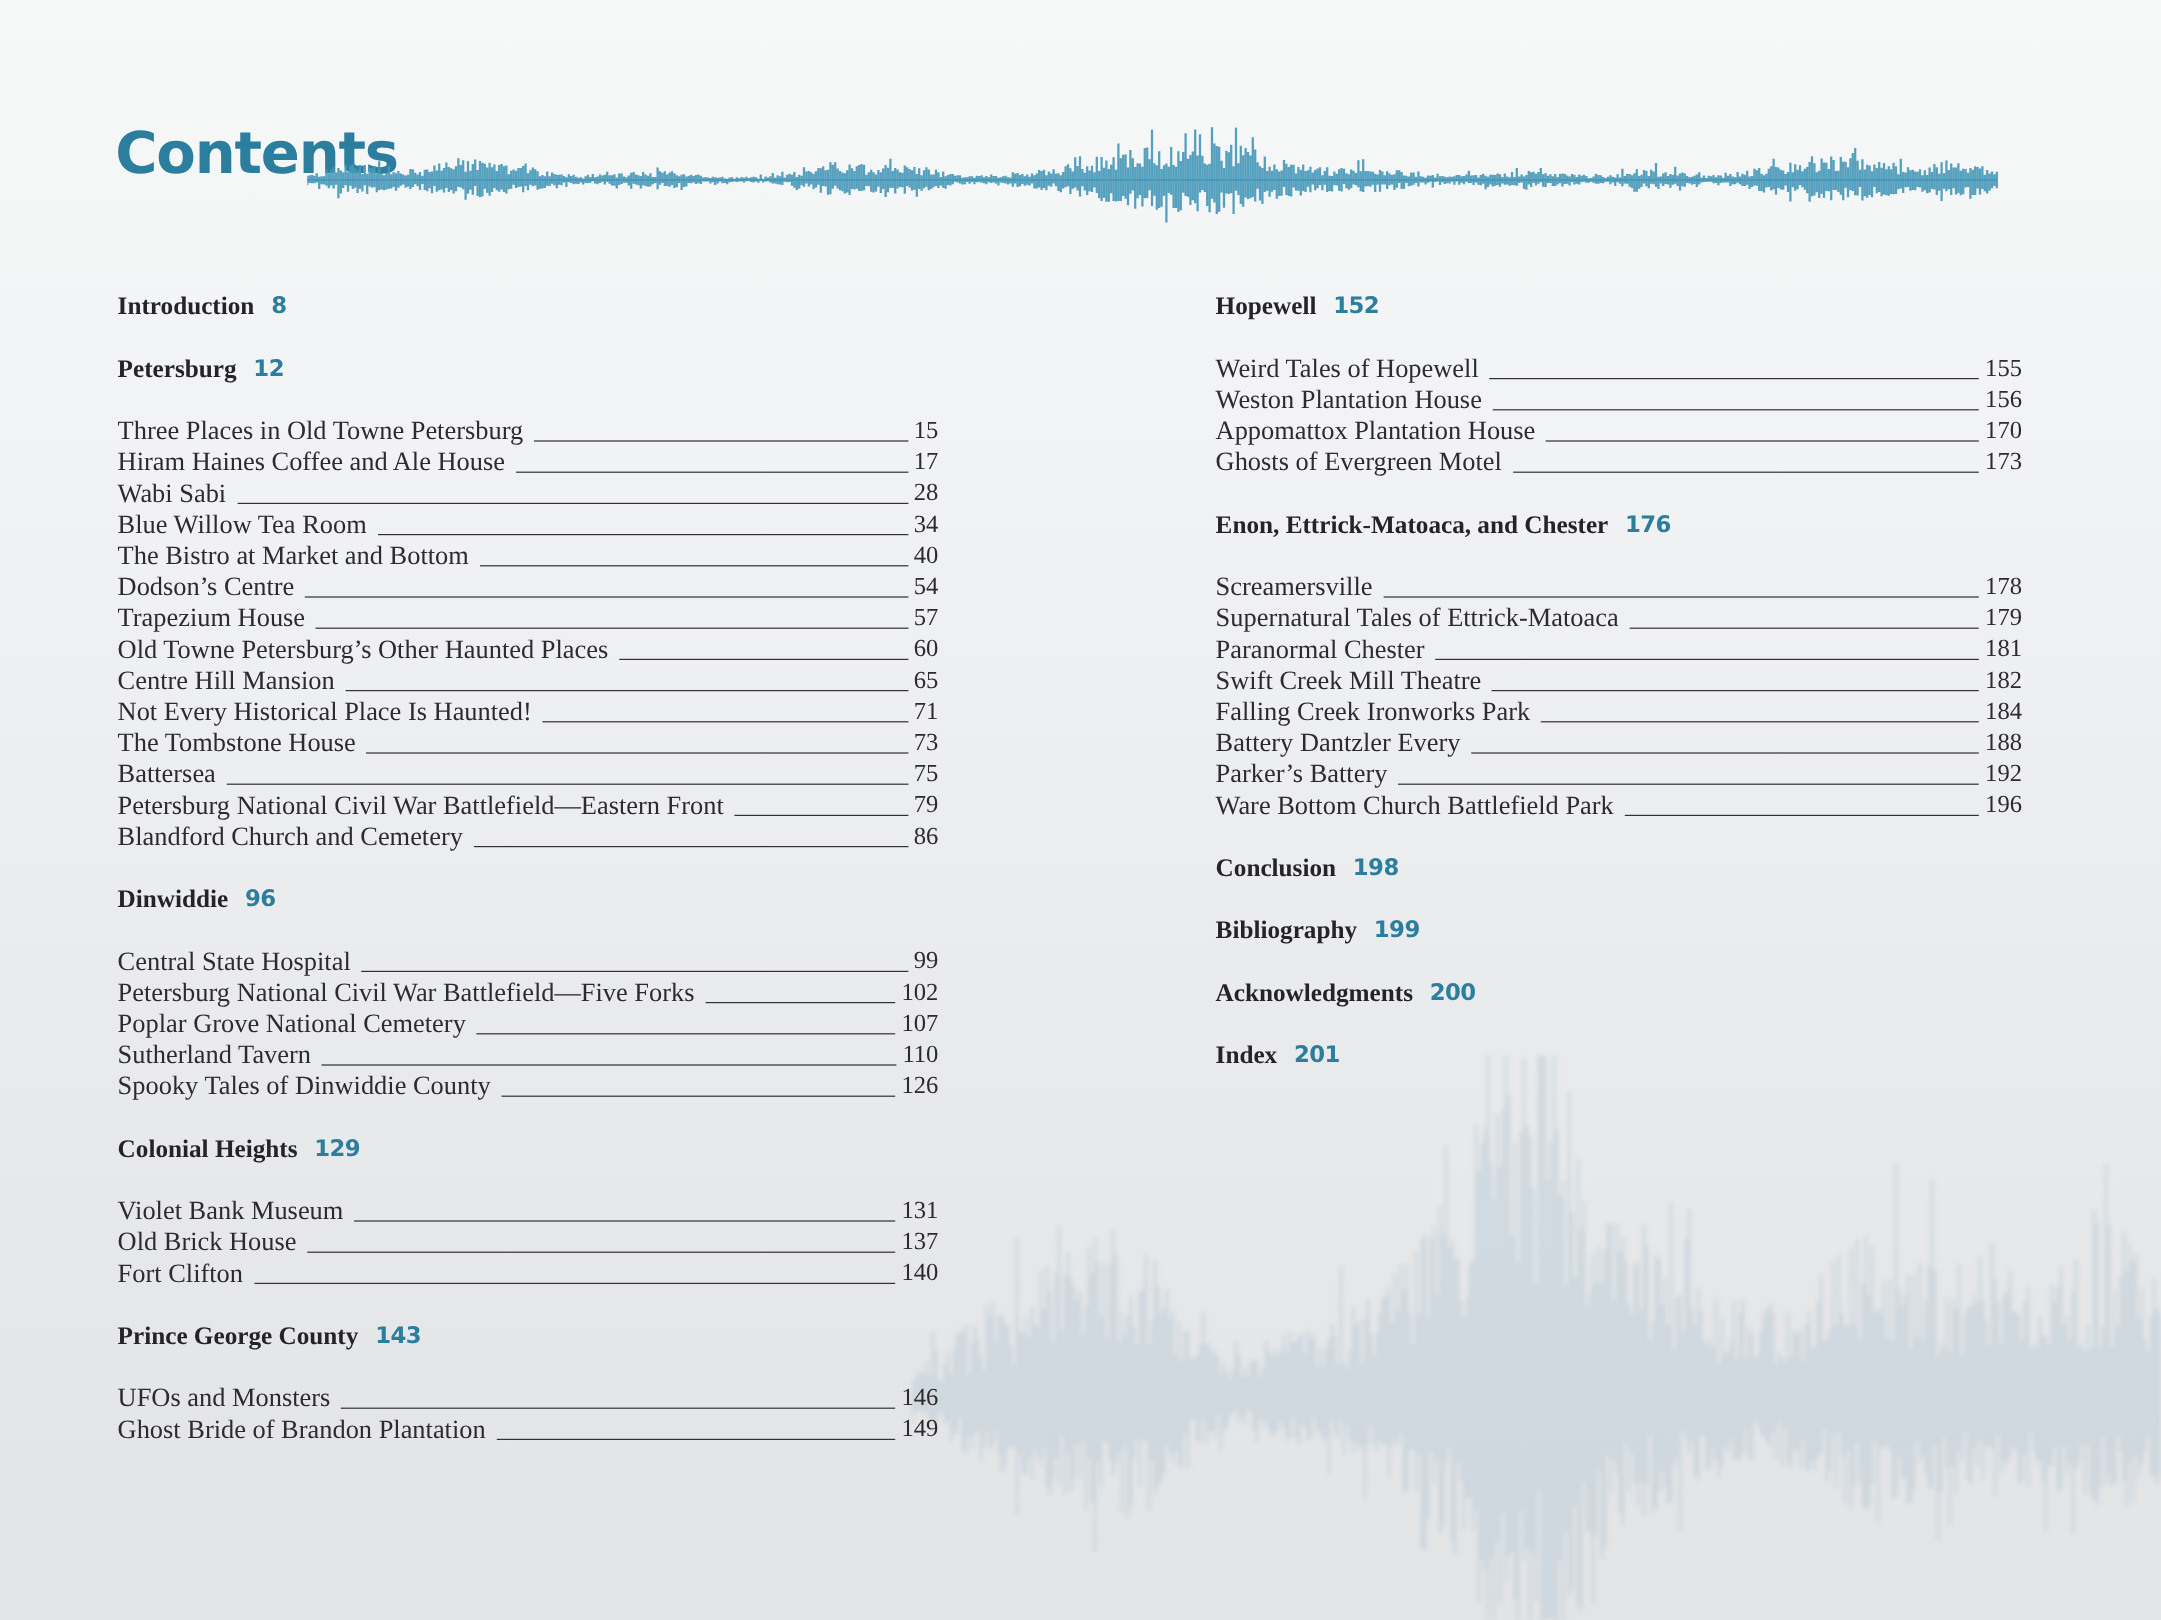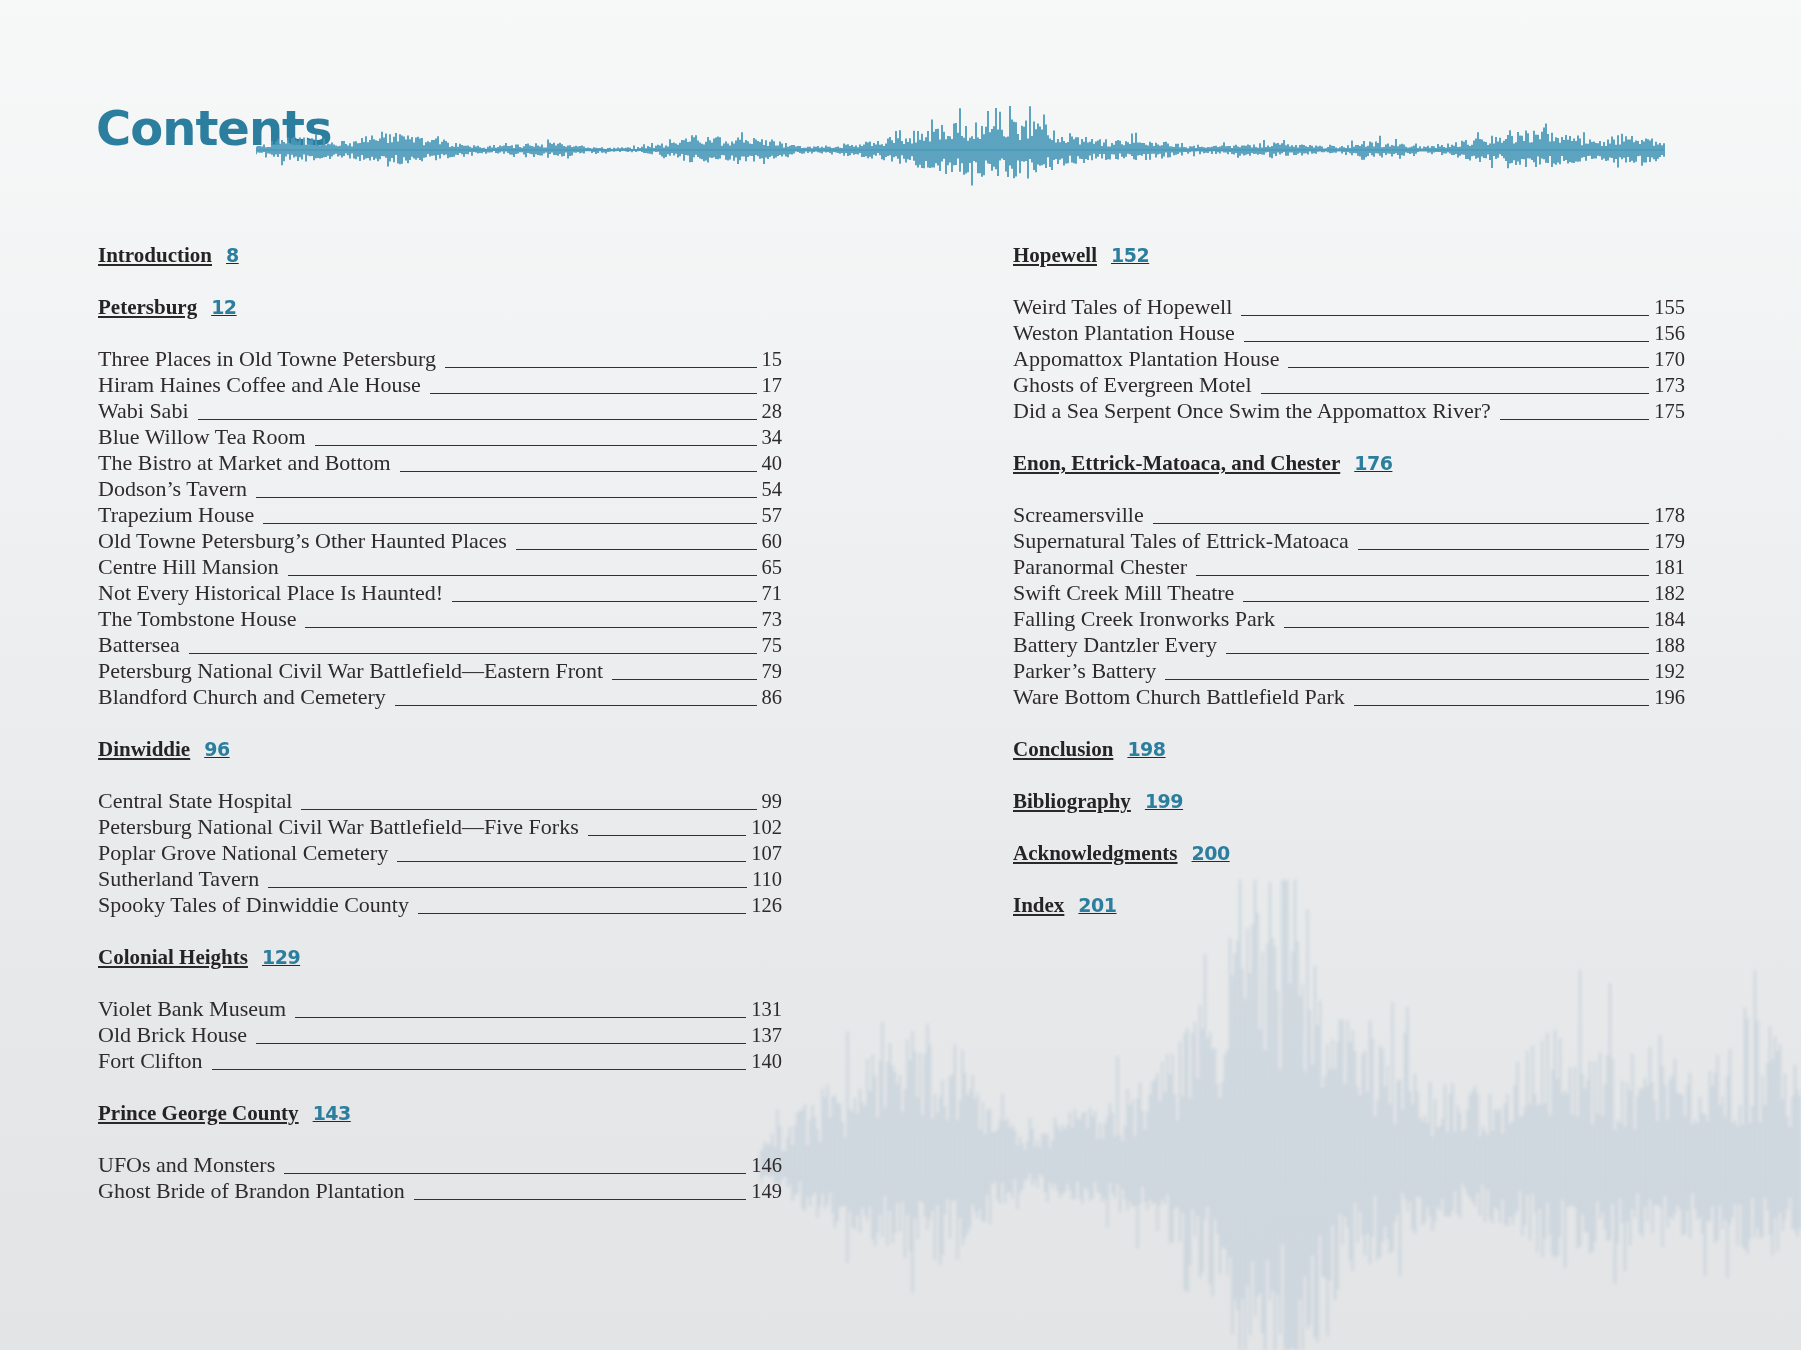--- a/index.html
+++ b/index.html
@@ -24,21 +24,20 @@
   #watermark-wave{position:absolute;left:760px;top:880px;filter:blur(1.6px);}
   
   .col{position:absolute;top:242px;}
   #col-left{left:98px;width:684px;}
   #col-right{left:1013px;width:672px;}
   .section-head{
     display:flex;align-items:flex-end;
     height:26px;line-height:26px;
     margin-top:26px;margin-bottom:26px;
     white-space:nowrap;
-    text-decoration:underline;
   }
   .col .section:first-child .section-head{margin-top:0;}
   .sec-title{
     font-weight:700;font-size:21px;color:#262326;
   }
   .sec-page{
     font-family:"DejaVu Sans", sans-serif;
     font-weight:700;font-size:19px;color:#2c7e9e;
     margin-left:14px;letter-spacing:-0.5px;
   }
@@ -115,21 +114,21 @@
     <span class="entry-page">34</span>
   </div>
 
   <div class="entry">
     <span class="entry-title">The Bistro at Market and Bottom</span>
     <span class="leader"></span>
     <span class="entry-page">40</span>
   </div>
 
   <div class="entry">
-    <span class="entry-title">Dodson’s Tavern</span>
+    <span class="entry-title">Dodson’s Centre</span>
     <span class="leader"></span>
     <span class="entry-page">54</span>
   </div>
 
   <div class="entry">
     <span class="entry-title">Trapezium House</span>
     <span class="leader"></span>
     <span class="entry-page">57</span>
   </div>
 
@@ -285,25 +284,20 @@
     <span class="leader"></span>
     <span class="entry-page">170</span>
   </div>
 
   <div class="entry">
     <span class="entry-title">Ghosts of Evergreen Motel</span>
     <span class="leader"></span>
     <span class="entry-page">173</span>
   </div>
 
-  <div class="entry">
-    <span class="entry-title">Did a Sea Serpent Once Swim the Appomattox River?</span>
-    <span class="leader"></span>
-    <span class="entry-page">175</span>
-  </div>
 </div>
   </div>
 
   <div class="section">
     <div class="section-head">
       <span class="sec-title">Enon, Ettrick-Matoaca, and Chester</span>
       <span class="sec-page">176</span>
     </div>
     <div class="entries">
   <div class="entry">

